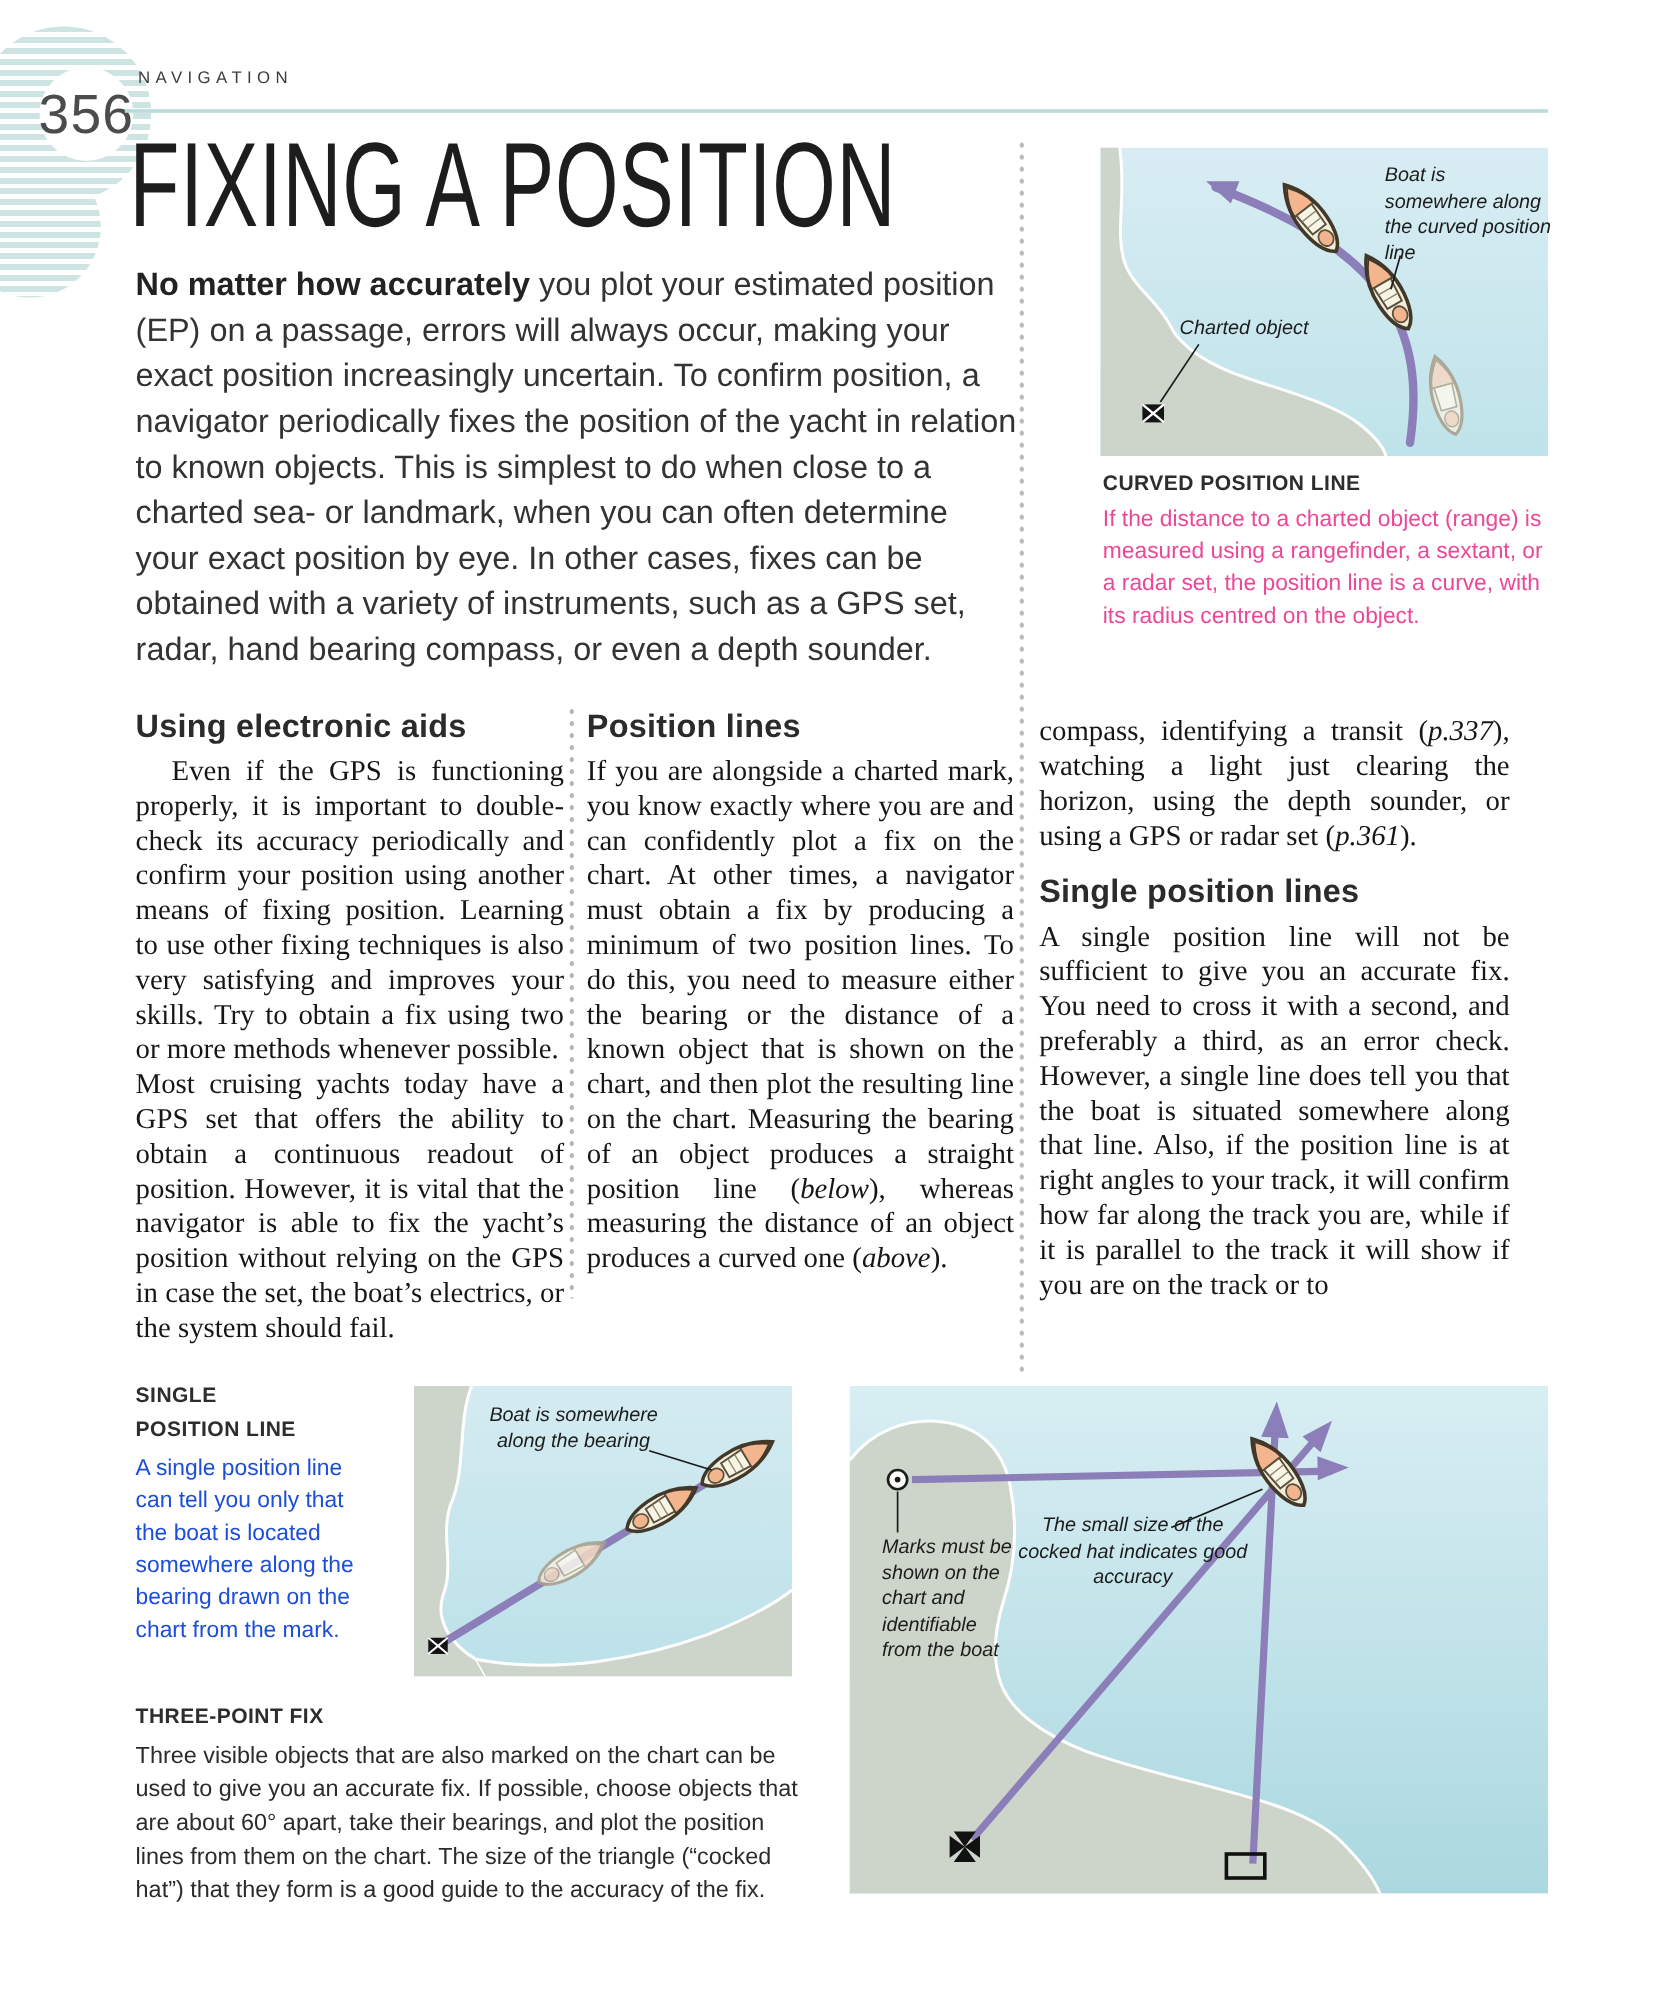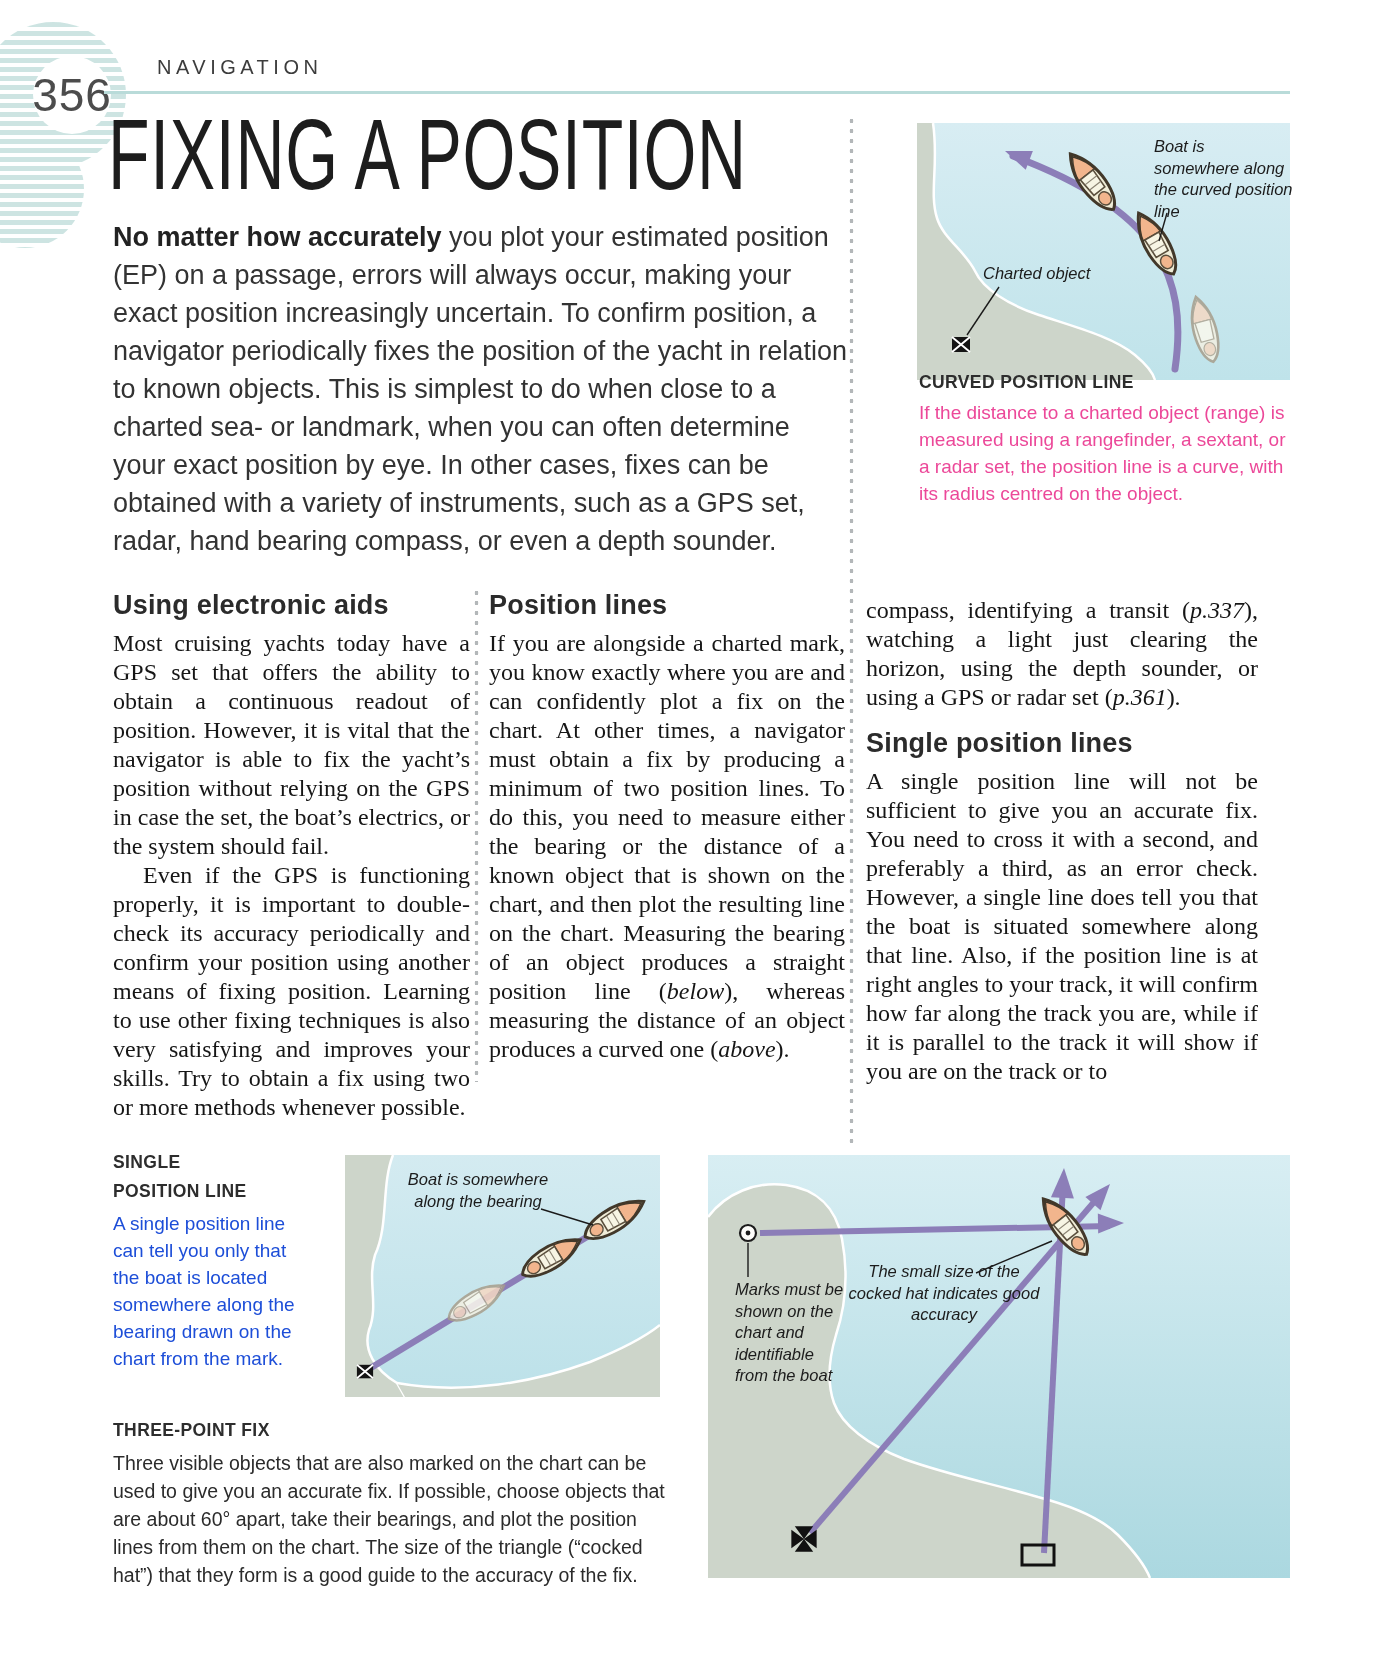--- a/index.html
+++ b/index.html
@@ -6,22 +6,22 @@
   .page{position:relative;width:1382px;height:1666px;background:#fff;overflow:hidden;
         font-family:"Liberation Sans",sans-serif;color:#222;}
   
   .hdr-circle{position:absolute;border-radius:50%;
       background:repeating-linear-gradient(180deg,#cde4e2 0 5px,#ffffff 5px 9px);}
   .c1{left:-20px;top:22px;width:146px;height:146px;}
   .c2{left:-34px;top:130px;width:118px;height:118px;}
   .pagenum{position:absolute;left:33px;top:56px;width:78px;height:78px;border-radius:50%;
       background:#fff;display:flex;align-items:center;justify-content:center;
       font-size:46px;font-weight:300;color:#4c4c4c;letter-spacing:1px;}
-  .section{position:absolute;left:115px;top:56px;font-size:20px;letter-spacing:4.5px;
-      color:#3c3c3c;font-weight:400;margin-left:42px;}
+  .section{position:absolute;left:115px;top:56px;font-size:14px;letter-spacing:4.5px;
+      color:#3c3c3c;font-weight:400;}
   .rule{position:absolute;left:104px;top:91px;width:1186px;height:3px;background:#b9dbd9;}
   .title{position:absolute;left:108px;top:104px;margin:0;font-size:100px;line-height:100px;
       font-weight:200;color:#1d1d1d;white-space:nowrap;transform:scaleX(0.68);
       transform-origin:left top;letter-spacing:1px;}
   
   .intro{position:absolute;left:113px;top:218px;width:735px;margin:0;
       font-size:27px;line-height:38px;color:#333;font-weight:400;}
   .intro strong{font-weight:700;color:#222;}
   
   .vdots{position:absolute;width:5px;background-image:radial-gradient(circle at 2.5px 3px,#b3b7b9 1.8px,rgba(0,0,0,0) 2.1px);
@@ -34,21 +34,21 @@
   #fig2{left:345px;top:1155px;width:315px;height:242px;}
   #fig3{left:708px;top:1155px;width:582px;height:423px;}
   .figlabel{position:absolute;font-style:italic;font-size:16.5px;line-height:21.5px;color:#1c1c1c;}
   #f1l1{left:237px;top:13px;width:140px;}
   #f1l2{left:66px;top:140px;width:150px;}
   #f2l1{left:52px;top:14px;width:162px;text-align:center;}
   #f3l1{left:27px;top:124px;width:112px;}
   #f3l2{left:140px;top:106px;width:192px;text-align:center;}
   
   .capblock{position:absolute;}
-  #cap1{left:919px;top:372px;width:375px;}
+  #cap1{left:919px;top:392px;width:375px;}
   .capblock h4,.capttl{margin:0;font-size:17.5px;font-weight:700;letter-spacing:0.4px;color:#2d2d2d;}
   .capblock p,.capbody{margin:6px 0 0 0;font-size:19px;line-height:27px;color:#ec4899;}
   
   .col{position:absolute;top:590px;}
   #col1{left:113px;width:357px;}
   #col2{left:489px;width:356px;}
   #col3{left:866px;width:392px;}
   .col h2{margin:0 0 8px 0;font-size:27px;font-weight:700;color:#2b2b2b;letter-spacing:0.2px;}
   .serif{margin:0;font-family:"Liberation Serif",serif;font-size:24px;line-height:29px;
       color:#161616;text-align:justify;}
@@ -125,22 +125,22 @@
     <div class="figlabel" id="f1l2">Charted object</div>
   </figure>
 
   <div class="capblock" id="cap1">
     <h4>CURVED POSITION LINE</h4>
     <p>If the distance to a charted object (range) is measured using a rangefinder, a sextant, or a radar set, the position line is a curve, with its radius centred on the object.</p>
   </div>
 
   <section class="col" id="col1">
     <h2>Using electronic aids</h2>
+    <p class="serif indent">Even if the GPS is functioning properly, it is important to double-check its accuracy periodically and confirm your position using another means of fixing position. Learning to use other fixing techniques is also very satisfying and improves your skills. Try to obtain a fix using two or more methods whenever possible.</p>
     <p class="serif">Most cruising yachts today have a GPS set that offers the ability to obtain a continuous readout of position. However, it is vital that the navigator is able to fix the yacht’s position without relying on the GPS in case the set, the boat’s electrics, or the system should fail.</p>
-    <p class="serif indent">Even if the GPS is functioning properly, it is important to double-check its accuracy periodically and confirm your position using another means of fixing position. Learning to use other fixing techniques is also very satisfying and improves your skills. Try to obtain a fix using two or more methods whenever possible.</p>
   </section>
 
   <section class="col" id="col2">
     <h2>Position lines</h2>
     <p class="serif"><span>If you are alongside a charted mark, you know exactly where you are and can confidently plot a fix on the chart. At other times, a navigator must obtain a fix by producing a minimum of two position lines. To do this, you need to measure either the bearing or the distance of a known object that is shown on the chart, and then plot the resulting line on the chart. Measuring the bearing of an object produces a straight position line (</span><i>below</i><span>), whereas measuring the distance of an object produces a curved one (</span><i>above</i><span>).</span></p>
   </section>
 
   <section class="col" id="col3">
     <p class="serif lead-p"><span>compass, identifying a transit (</span><i>p.337</i><span>), watching a light just clearing the horizon, using the depth sounder, or using a GPS or radar set (</span><i>p.361</i><span>).</span></p>
     <h2 class="h2gap">Single position lines</h2>

